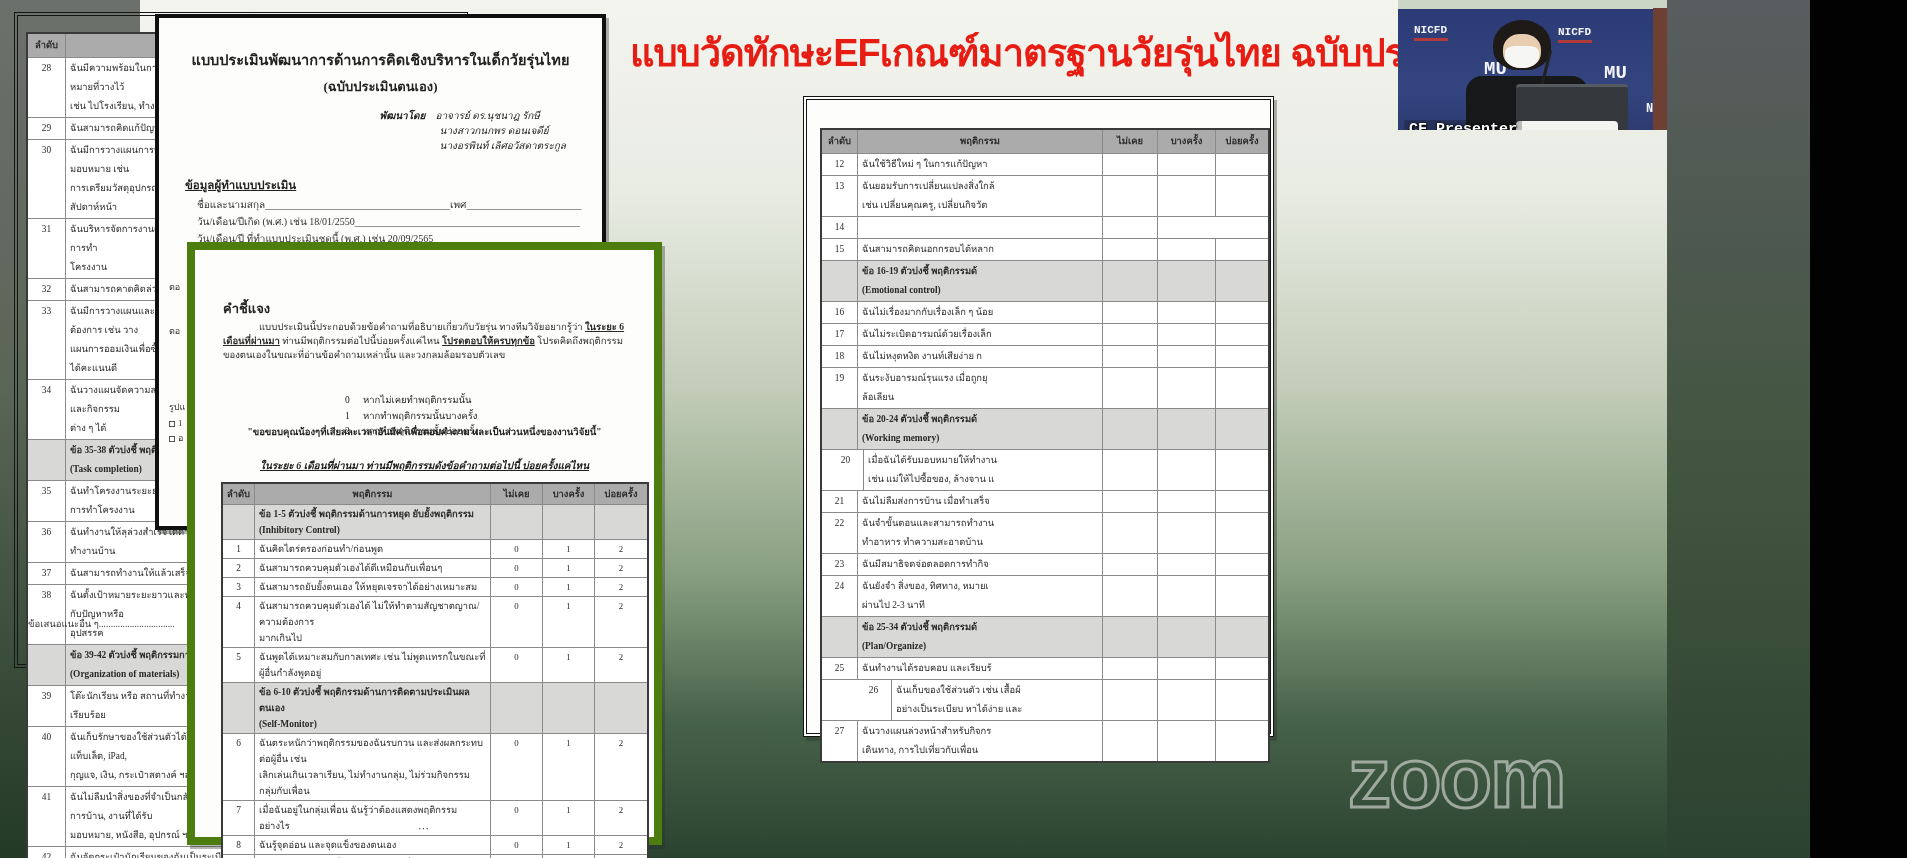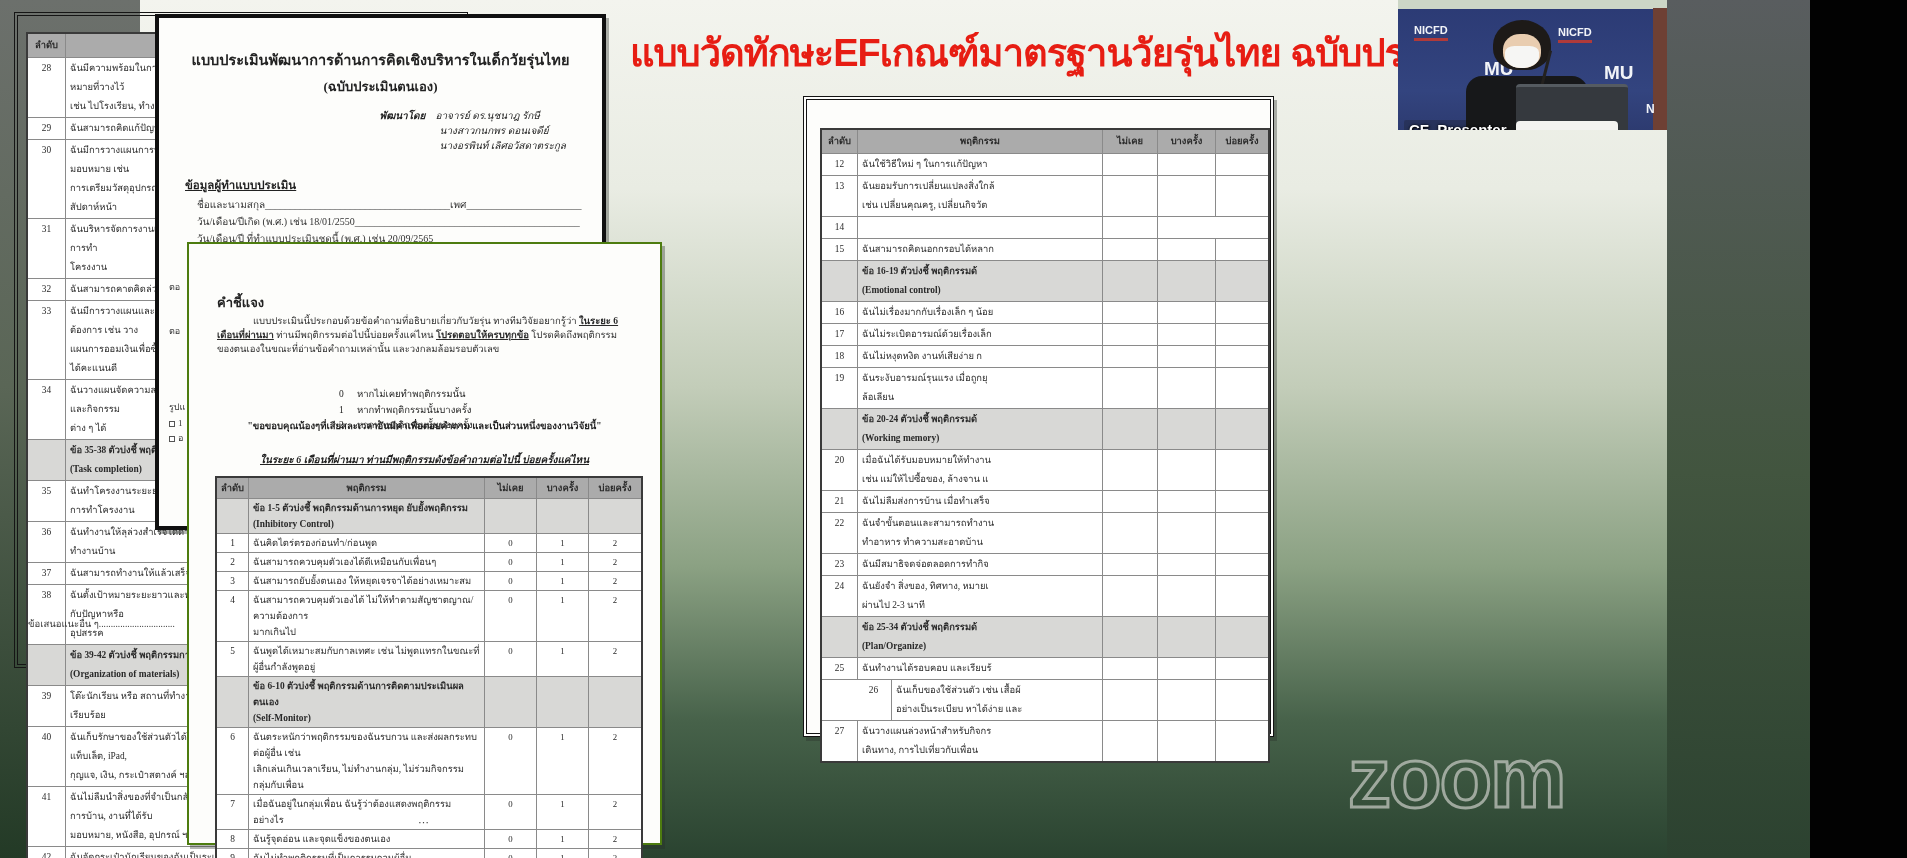--- a/index.html
+++ b/index.html
@@ -24,21 +24,21 @@
   #doc1 .t2{margin-top:5px;text-align:center;font-weight:bold;font-size:13px;}
   #doc1 .dev{position:absolute;right:36px;top:90px;font-size:10px;font-style:italic;line-height:15px;}
   #doc1 .dev .by{margin-right:10px;font-weight:bold;}
   #doc1 .info-h{position:absolute;left:26px;top:158px;font-weight:bold;font-size:11.5px;text-decoration:underline;}
   #doc1 .fields{position:absolute;left:38px;top:178px;width:392px;font-size:10px;line-height:17px;
     white-space:nowrap;overflow:hidden;color:#333;}
   #doc1 .frag{position:absolute;left:10px;font-size:9px;color:#333;white-space:nowrap;}
   .cbx{display:inline-block;width:6px;height:6px;border:1px solid #555;margin-right:3px;vertical-align:middle;background:#fff;}
 
   
-  #doc2{left:187px;top:242px;width:475px;height:603px;border:2px solid #4d7c0f;z-index:3;}
+  #doc2{left:187px;top:242px;width:475px;height:603px;border:8px solid #4d7c0f;z-index:3;}
   #doc2 .head{position:absolute;left:28px;top:48px;font-weight:bold;font-size:13px;}
   #doc2 .intro{position:absolute;left:28px;top:70px;width:414px;font-size:9.5px;line-height:14px;text-indent:36px;color:#2b2b2b;}
   #doc2 .intro .u{text-decoration:underline;font-weight:bold;}
   #doc2 .scale{position:absolute;left:150px;top:124px;font-size:9.5px;line-height:15.5px;margin-top:19px;}
   #doc2 .scale .sc{display:inline-block;width:18px;}
   #doc2 .quote{position:absolute;left:0;top:174px;width:100%;text-align:center;font-weight:bold;font-size:9.5px;}
   #doc2 .caption{position:absolute;left:0;top:208px;width:100%;text-align:center;
     font-weight:bold;font-style:italic;text-decoration:underline;font-size:10px;}
   #doc2 .dots{position:absolute;left:0;top:572px;width:100%;text-align:center;font-size:11px;color:#444;letter-spacing:2px;}
 
@@ -69,21 +69,21 @@
   #doc4 .trow{line-height:19px;}
 
   
   #slide-title{position:absolute;left:630px;top:22px;width:775px;z-index:6;
     font-family:"Liberation Sans", sans-serif;font-weight:bold;font-size:38px;letter-spacing:-1px;
     color:#e71d13;white-space:nowrap;}
 
   
   #video{position:absolute;left:1398px;top:0;width:269px;height:130px;z-index:8;overflow:hidden;
     background:linear-gradient(180deg,#2b3a74 0%,#33447f 70%,#2d3b70 100%);
-    font-family:Liberation Sans, sans-serif;}
+    font-family:Liberation Mono, monospace;}
   #video .wall{position:absolute;left:0;top:0;width:100%;height:9px;background:#ccd6c6;}
   #video .curtain{position:absolute;right:0;top:8px;width:14px;height:128px;background:#6e4034;}
   #video .logo{position:absolute;color:#f2f4f8;font-weight:bold;}
   #video .nicfd1{left:16px;top:24px;font-size:11px;}
   #video .nicfd2{left:160px;top:26px;font-size:11px;}
   #video .redbar{position:absolute;left:16px;top:38px;width:34px;height:3px;background:#b03a3a;}
   #video .redbar2{position:absolute;left:160px;top:40px;width:34px;height:3px;background:#b03a3a;}
   #video .mu1{left:86px;top:58px;font-size:19px;}
   #video .mu2{left:206px;top:62px;font-size:19px;}
   #video .nn{left:248px;top:102px;font-size:12px;}
@@ -316,21 +316,21 @@
           <div class="sc"></div>
         </div>
         <div class="trow section" style="grid-template-columns: 36px 1fr 55px 58px 52px;">
           <div class="no"></div>
           <div class="tx">ข้อ 20-24 ตัวบ่งชี้ พฤติกรรมด้
 (Working memory)</div>
           <div class="sc"></div>
           <div class="sc"></div>
           <div class="sc"></div>
         </div>
-        <div class="trow" style="grid-template-columns: 36px 1fr 55px 58px 52px;">
+        <div class="trow" style="grid-template-columns: 36px 1fr 55px 58px 52px; padding-left: 6px;">
           <div class="no">20</div>
           <div class="tx">เมื่อฉันได้รับมอบหมายให้ทำงาน
 เช่น แม่ให้ไปซื้อของ, ล้างจาน แ
 </div>
           <div class="sc"></div>
           <div class="sc"></div>
           <div class="sc"></div>
         </div>
         <div class="trow" style="grid-template-columns: 36px 1fr 55px 58px 52px;">
           <div class="no">21</div>

